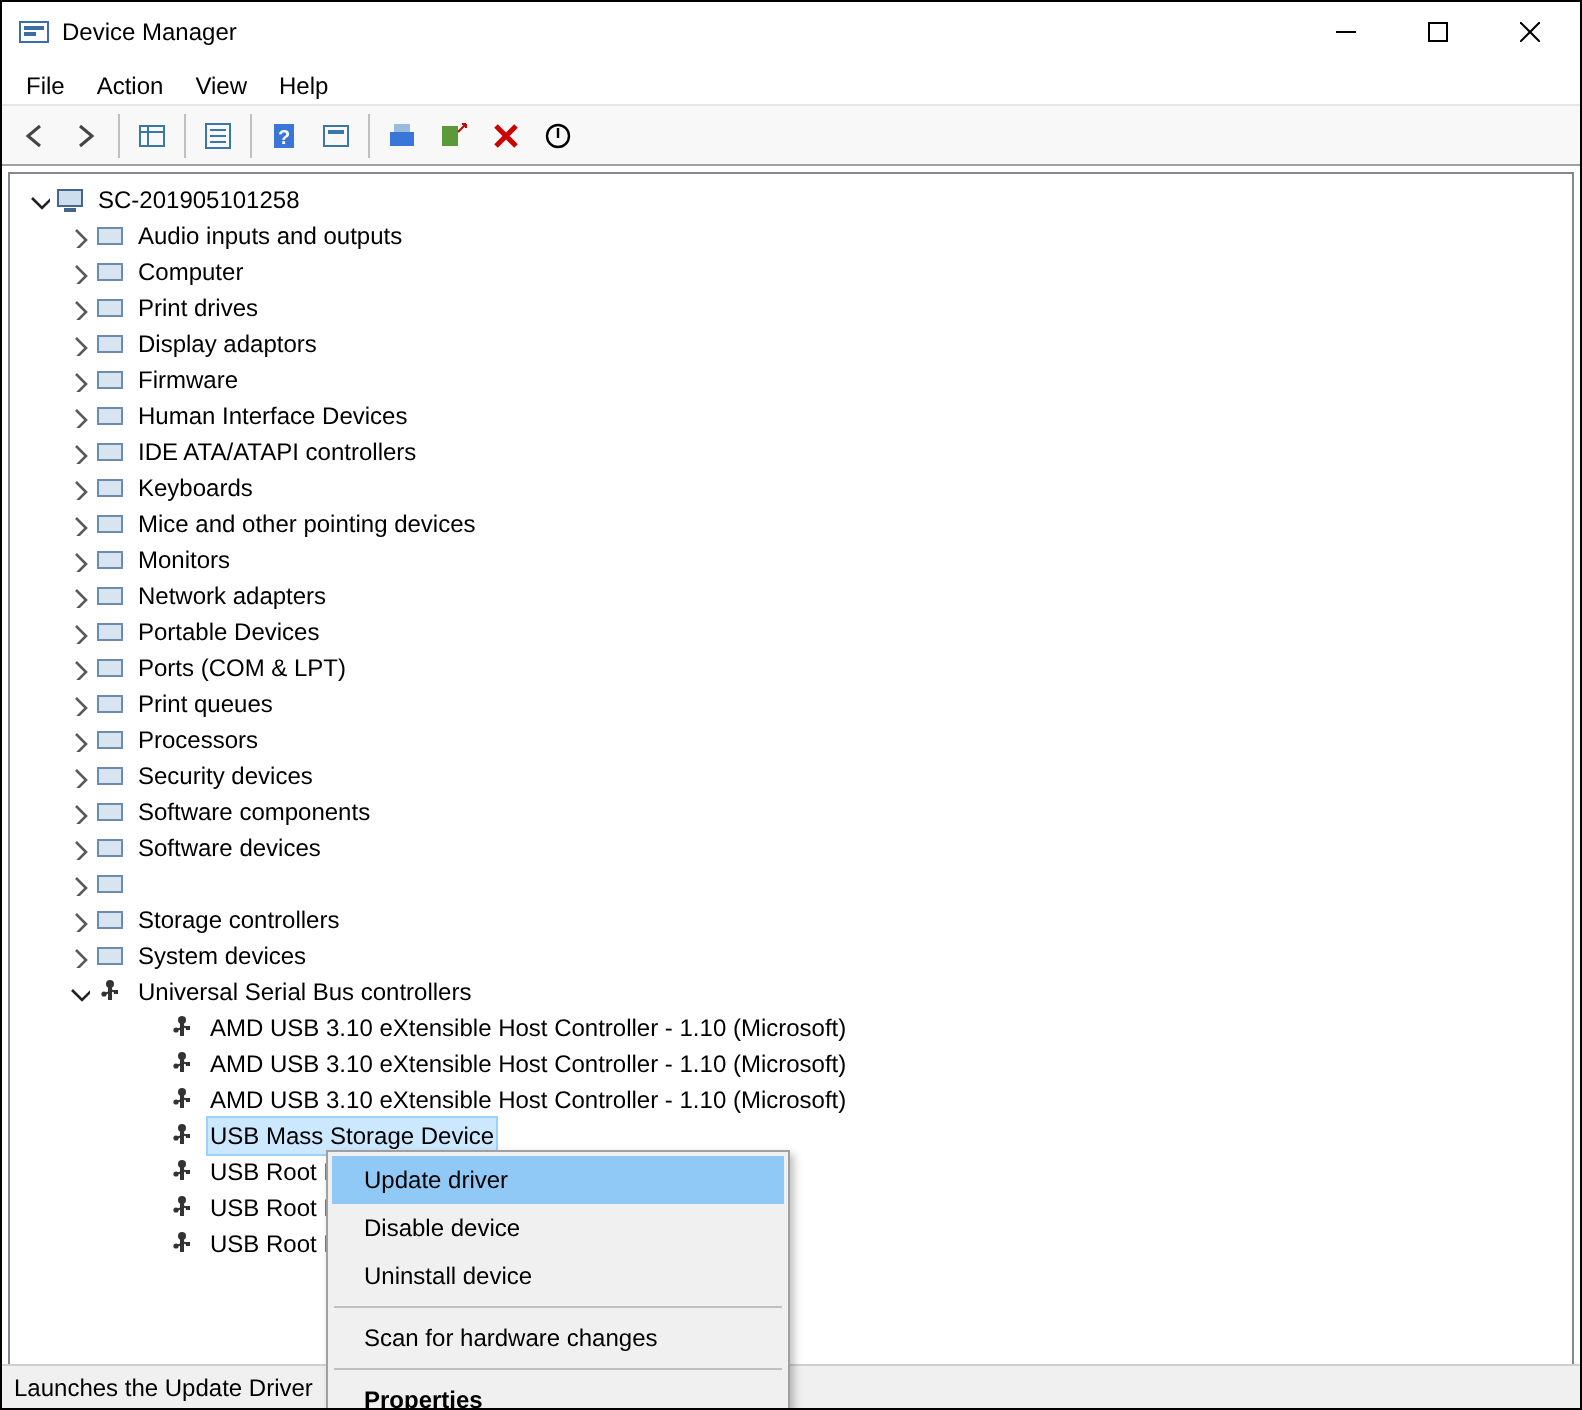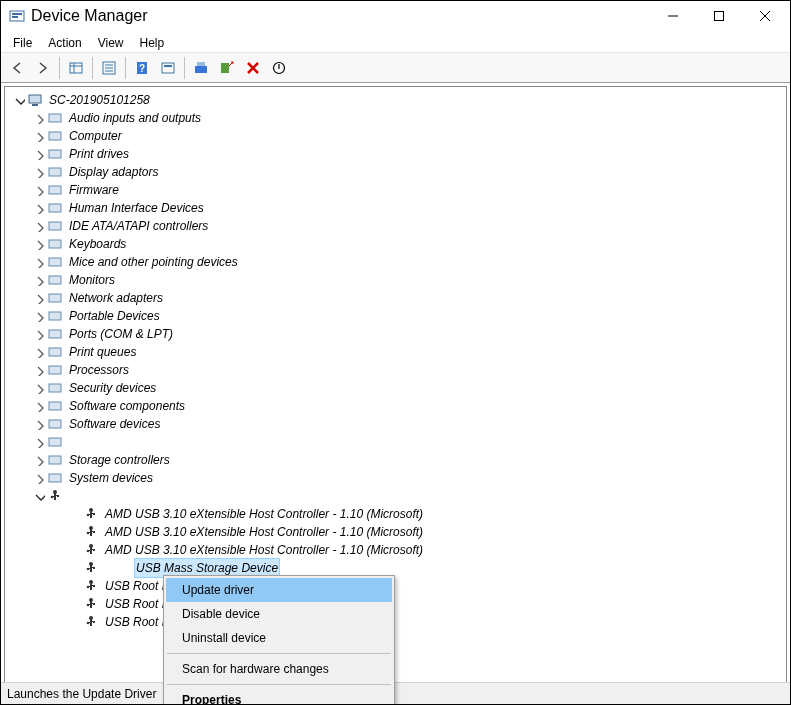--- a/index.html
+++ b/index.html
@@ -1,33 +1,33 @@
 <!DOCTYPE html>
 <html><head>
 <meta charset="utf-8">
 <style>
   * { box-sizing: border-box; }
   body { margin: 0; font-family: "Segoe UI", Tahoma, sans-serif; font-size: 12px; background: #fff; color: #000; width: 791px; height: 705px; position: relative; overflow: hidden; border: 1px solid #000; }
   .titlebar { height: 30px; display: flex; align-items: center; padding: 0 2px 0 8px; background: #fff; }
   .titlebar .app-icon { width: 16px; height: 16px; margin-right: 6px; }
-  .titlebar .title { flex: 1; font-size: 16px; }
+  .titlebar .title { flex: 1; font-size: 12px; }
   .titlebar .win-btns { display: flex; }
   .titlebar .win-btn { width: 46px; height: 30px; display: flex; align-items: center; justify-content: center; }
   .menubar { height: 22px; display: flex; align-items: flex-end; padding: 0 4px; border-bottom: 1px solid #e5e5e5; }
   .menubar .menu-item { padding: 2px 8px; cursor: default; }
   .toolbar { height: 30px; display: flex; align-items: center; padding: 2px 4px; border-bottom: 1px solid #a0a0a0; background: #f8f8f8; gap: 2px; }
   .toolbar .tool-btn { width: 24px; height: 24px; display: flex; align-items: center; justify-content: center; border: 1px solid transparent; }
   .toolbar .sep { width: 1px; height: 22px; background: #c0c0c0; margin: 0 2px; }
-  .client { position: relative; height: calc(100% - 30px - 22px - 30px - 22px); border: 1px solid #828790; margin: 3px; background: #fff; overflow: hidden; font-style: italic; }
+  .client { position: relative; height: calc(100% - 30px - 22px - 30px - 22px); border: 1px solid #828790; margin: 3px; background: #fff; overflow: hidden; }
   .tree { padding: 4px 0 4px 4px; height: 100%; overflow-y: scroll; }
   .tree-node { display: flex; align-items: center; height: 18px; line-height: 18px; white-space: nowrap; cursor: default; }
   .tree-node .expander { width: 16px; display: inline-flex; justify-content: center; color: #5a5a5a; font-size: 10px; }
   .tree-node .node-icon { width: 16px; height: 16px; margin-right: 4px; display: inline-flex; align-items: center; justify-content: center; }
   .tree-node .node-label { padding: 0 2px; }
-  .tree-node.selected .node-label { background: #cce8ff; border: 1px solid #99d1ff; padding: 0 1px; margin-left: 31px; }
+  .tree-node.selected .node-label { background: #cce8ff; border: 1px solid #99d1ff; padding: 0 1px; }
   .indent-0 { padding-left: 2px; }
   .indent-1 { padding-left: 22px; }
   .indent-2 { padding-left: 58px; text-align: center; }
   .statusbar { position: absolute; bottom: 0; left: 0; right: 0; height: 22px; padding: 2px 6px; background: #f0f0f0; border-top: 1px solid #d0d0d0; display: flex; align-items: center; margin-top: 44px; }
   .context-menu { position: absolute; background: #f0f0f0; border: 1px solid #a0a0a0; box-shadow: 2px 2px 4px rgba(0,0,0,0.25); padding: 2px; z-index: 1000; min-width: 232px; }
   .context-menu .cm-item { padding: 4px 20px 4px 16px; cursor: default; white-space: nowrap; line-height: 16px; }
   .context-menu .cm-item:hover, .context-menu .cm-item.highlight { background: #90c8f6; }
   .context-menu .cm-sep { height: 1px; background: #c0c0c0; margin: 3px 1px; }
   .context-menu .cm-item.bold { font-weight: bold; }
   
@@ -430,20 +430,21 @@
         <span class="expander">
           <svg width="12" height="12">
             <use href="#ic-chevron-down"></use>
           </svg>
         </span>
         <span class="node-icon">
           <svg width="16" height="16">
             <use href="#ic-usb"></use>
           </svg>
         </span>
+        <span class="node-label">Universal Serial Bus controllers</span>
       </div>
       <div class="tree-node indent-2">
         <span class="expander"></span>
         <span class="node-icon">
           <svg width="16" height="16">
             <use href="#ic-usb"></use>
           </svg>
         </span>
         <span class="node-label">AMD USB 3.10 eXtensible Host Controller - 1.10 (Microsoft)</span>
       </div>

